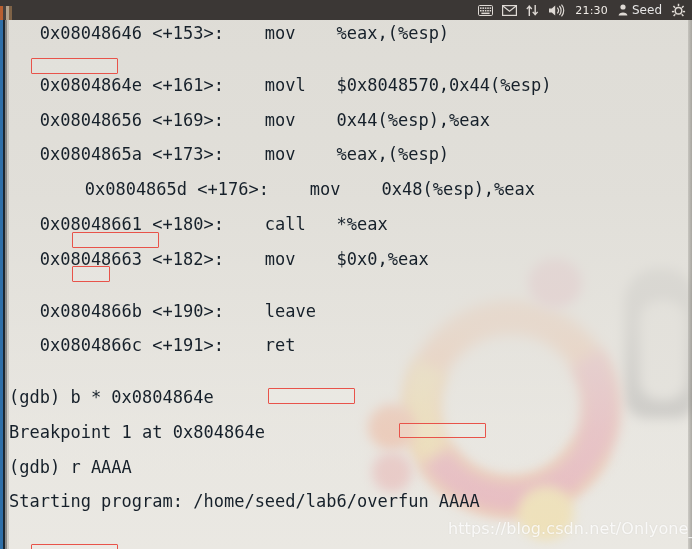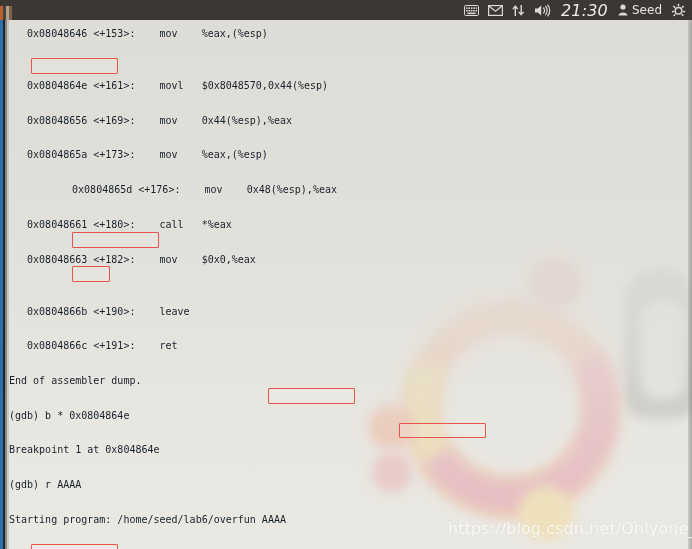--- a/index.html
+++ b/index.html
@@ -117,24 +117,23 @@
   .panel-icon {
     display: inline-flex;
     align-items: center;
     justify-content: center;
     height: 20px;
     color: #ddd9d4;
   }
   .panel-icon svg { display: block; }
   #clock {
     color: #f0ece7;
-    font-size: 16px;
+    font-size: 11px;
     letter-spacing: .2px;
     padding: 0 1px;
-    font-style: italic;
   }
   #user-name {
     color: #e5e5e5;
     font-size: 12px;
   }
   #user-block { display: flex; align-items: center; gap: 4px; }
 
   
   #terminal {
     position: absolute;
@@ -178,21 +177,21 @@
     width: 679px; height: 529px;
     padding: 2px 0 0 0;
   }
 
   .line {
     position: relative;
     height: 17.35px;
     line-height: 17.35px;
     white-space: pre;
     font-family: "DejaVu Sans Mono", monospace;
-    font-size: 10px;
+    font-size: 17px;
     color: #16202a;
     letter-spacing: 0px;
   }
 
   
   .hl {
     position: absolute;
     border: 1.6px solid #e8534a;
     background: rgba(255,255,255,0.12);
     border-radius: 1px;
@@ -237,21 +236,20 @@
     <div id="term-content">
         <div class="line" style="top: 3px;">   0x08048646 &lt;+153&gt;:    mov    %eax,(%esp)</div>
         <div class="line" style="top: 37.7px;">   0x0804864e &lt;+161&gt;:    movl   $0x8048570,0x44(%esp)</div>
         <div class="line" style="top: 55.05px;">   0x08048656 &lt;+169&gt;:    mov    0x44(%esp),%eax</div>
         <div class="line" style="top: 72.4px;">   0x0804865a &lt;+173&gt;:    mov    %eax,(%esp)</div>
         <div class="line" style="top: 89.75px; padding-left: 45px;">   0x0804865d &lt;+176&gt;:    mov    0x48(%esp),%eax</div>
         <div class="line" style="top: 107.1px;">   0x08048661 &lt;+180&gt;:    call   *%eax</div>
         <div class="line" style="top: 124.45px;">   0x08048663 &lt;+182&gt;:    mov    $0x0,%eax</div>
         <div class="line" style="top: 159.15px;">   0x0804866b &lt;+190&gt;:    leave</div>
         <div class="line" style="top: 176.5px;">   0x0804866c &lt;+191&gt;:    ret</div>
-        <div class="line" style="top: 193.85px;">End of assembler dump.</div>
         <div class="line" style="top: 211.2px;">(gdb) b * 0x0804864e</div>
         <div class="line" style="top: 228.55px;">Breakpoint 1 at 0x804864e</div>
         <div class="line" style="top: 245.9px;">(gdb) r AAAA</div>
         <div class="line" style="top: 263.25px;">Starting program: /home/seed/lab6/overfun AAAA</div>
         <div class="hl" style="left: 22.04px; top: 38.2px; width: 86.8px; height: 15.85px; border-color: rgb(232, 83, 74);"></div>
         <div class="hl" style="left: 62.94px; top: 211.7px; width: 86.8px; height: 15.85px; border-color: rgb(232, 83, 74);"></div>
         <div class="hl" style="left: 62.94px; top: 246.4px; width: 37.72px; height: 15.85px; border-color: rgb(232, 83, 74);"></div>
         <div class="hl" style="left: 259.26px; top: 367.85px; width: 86.8px; height: 15.85px; border-color: rgb(232, 83, 74);"></div>
         <div class="hl" style="left: 390.14px; top: 402.55px; width: 86.8px; height: 15.85px; border-color: rgb(232, 83, 74);"></div>
         <div class="hl" style="left: 22.04px; top: 524px; width: 86.8px; height: 15.85px; border-color: rgb(232, 83, 74);"></div>

